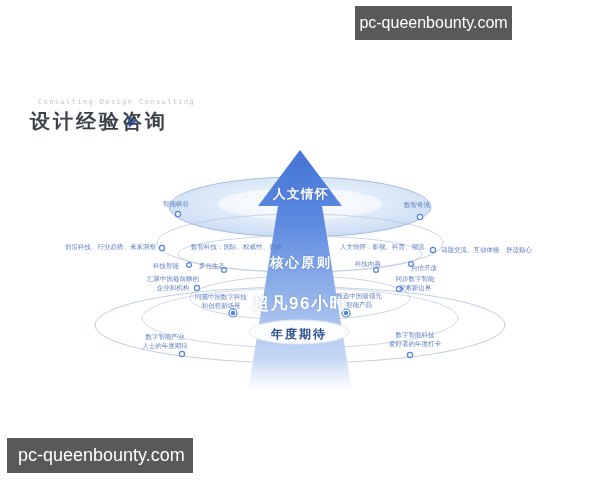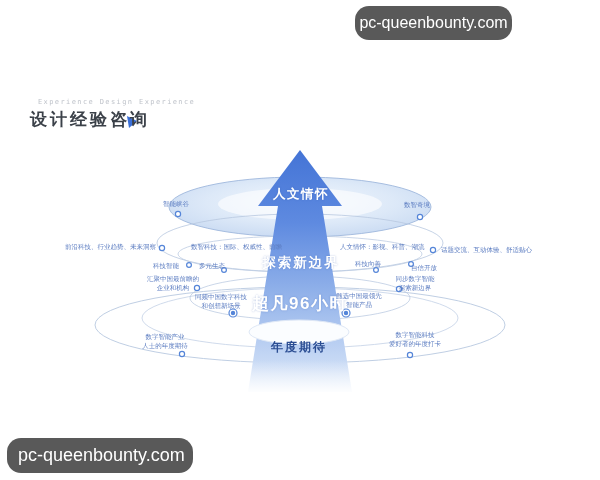--- a/index.html
+++ b/index.html
@@ -1,39 +1,39 @@
 <!DOCTYPE html>
 <html style="--accent: #4c7fd9; --label_text: #5b7cc1; --ring_stroke: #b8c8e0; --title: #3b4149; --eyebrow: #bfc3ca; --navy_text: #2c4e93; --watermark_bg: #595959;"><head>
 <meta charset="utf-8">
 <style>
   html,body{margin:0;padding:0;}
   #stage{
     position:relative;width:600px;height:480px;background:#ffffff;overflow:hidden;
     font-family:"Liberation Sans","DejaVu Sans",sans-serif;
   }
   #diagram-svg{position:absolute;left:0;top:0;}
-  .abs{position:absolute;border-radius:14px;}
+  .abs{position:absolute;}
   .eyebrow{
     left:38px;top:98px;font-family:"DejaVu Sans Mono","Liberation Mono",monospace;
     font-size:7px;letter-spacing:1.4px;color:var(--eyebrow,#bfc3ca);
   }
   .title{
-    left:30px;top:108px;font-size:17px;font-weight:bold;letter-spacing:3px;
+    left:30px;top:108px;font-size:20px;font-weight:bold;letter-spacing:3px;
     color:var(--title,#3b4149);
   }
   .wm{
     background:var(--watermark_bg,#595959);color:#ffffff;display:flex;align-items:center;
   }
   .wm-top{left:355px;top:6px;width:157px;height:34px;font-size:16px;justify-content:center;}
   .wm-bottom{left:7px;top:438px;width:186px;height:35px;font-size:18px;padding-left:11px;box-sizing:border-box;}
   .tier{
     color:#ffffff;font-weight:bold;transform:translateX(-50%);white-space:nowrap;
     text-shadow:0 0 2px rgba(40,80,170,.35);
   }
-  .tier4{color:var(--navy_text,#2c4e93);text-shadow:none;margin-top:13px;}
+  .tier4{color:var(--navy_text,#2c4e93);text-shadow:none;}
   .lbl{
     font-size:6.5px;color:var(--label_text,#5b7cc1);white-space:nowrap;line-height:1.35;
   }
   .lbl2{white-space:pre-line;text-align:center;transform:translateX(-50%);}
   .ctr{transform:translateX(-50%);}
 </style>
 </head>
 <body>
 
 <div id="stage">
@@ -88,28 +88,28 @@
       <circle cx="410" cy="355" r="2.6"></circle>
       <circle cx="233" cy="313" r="4"></circle>
       <circle cx="233" cy="313" r="1.6" fill="#5585d8"></circle>
       <circle cx="346" cy="313" r="4"></circle>
       <circle cx="346" cy="313" r="1.6" fill="#5585d8"></circle>
     </g>
 
     <polygon points="127,116 137,121 129,128" fill="#3a6fd8"></polygon>
   </svg>
 
-  <div class="abs eyebrow">Experience Design Experience</div>
+  <div class="abs eyebrow">Consulting Design Consulting</div>
   <div class="abs title">设计经验咨询</div>
 
   <div class="abs wm wm-top">pc-queenbounty.com</div>
   <div class="abs wm wm-bottom">pc-queenbounty.com</div>
 
   <div class="abs tier" style="left:301px;top:186px;font-size:12.5px;letter-spacing:1.5px;">人文情怀</div>
-  <div class="abs tier" style="left:301px;top:254px;font-size:13.5px;letter-spacing:2px;">探索新边界</div>
+  <div class="abs tier" style="left:301px;top:254px;font-size:13.5px;letter-spacing:2px;">核心原则</div>
   <div class="abs tier" style="left:300px;top:292px;font-size:17px;letter-spacing:1.5px;">超凡96小时</div>
   <div class="abs tier tier4" style="left:299px;top:326px;font-size:12px;letter-spacing:2px;">年度期待</div>
 
   <div class="abs lbl ctr" style="left:176px;top:200px;">智能峡谷</div>
   <div class="abs lbl ctr" style="left:417px;top:201px;">数智奇境</div>
 
   <div class="abs lbl" style="left:26px;top:243px;width:130px;text-align:right;">前沿科技、行业趋势、未来洞察</div>
   <div class="abs lbl" style="left:191px;top:243px;">数智科技：国际、权威性、前瞻</div>
   <div class="abs lbl" style="left:340px;top:243px;">人文情怀：影视、科普、潮流</div>
   <div class="abs lbl" style="left:441px;top:246px;">话题交流、互动体验、舒适贴心</div>

